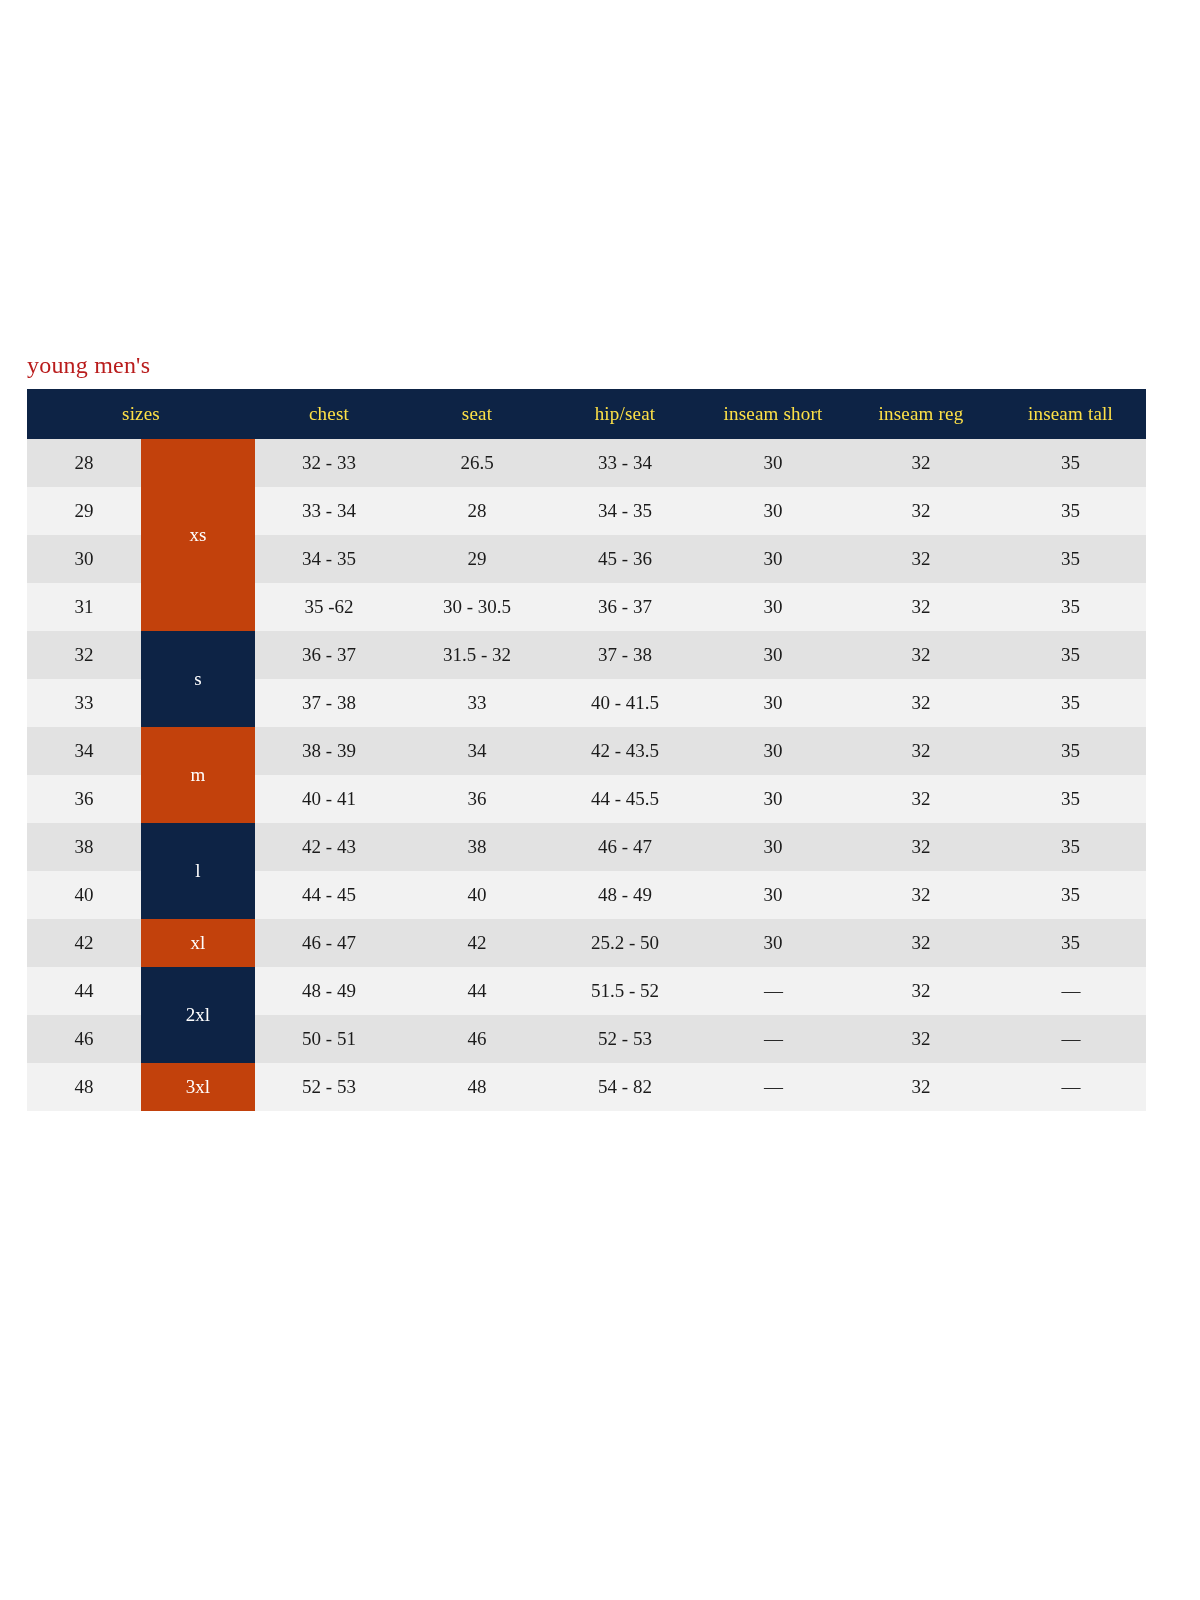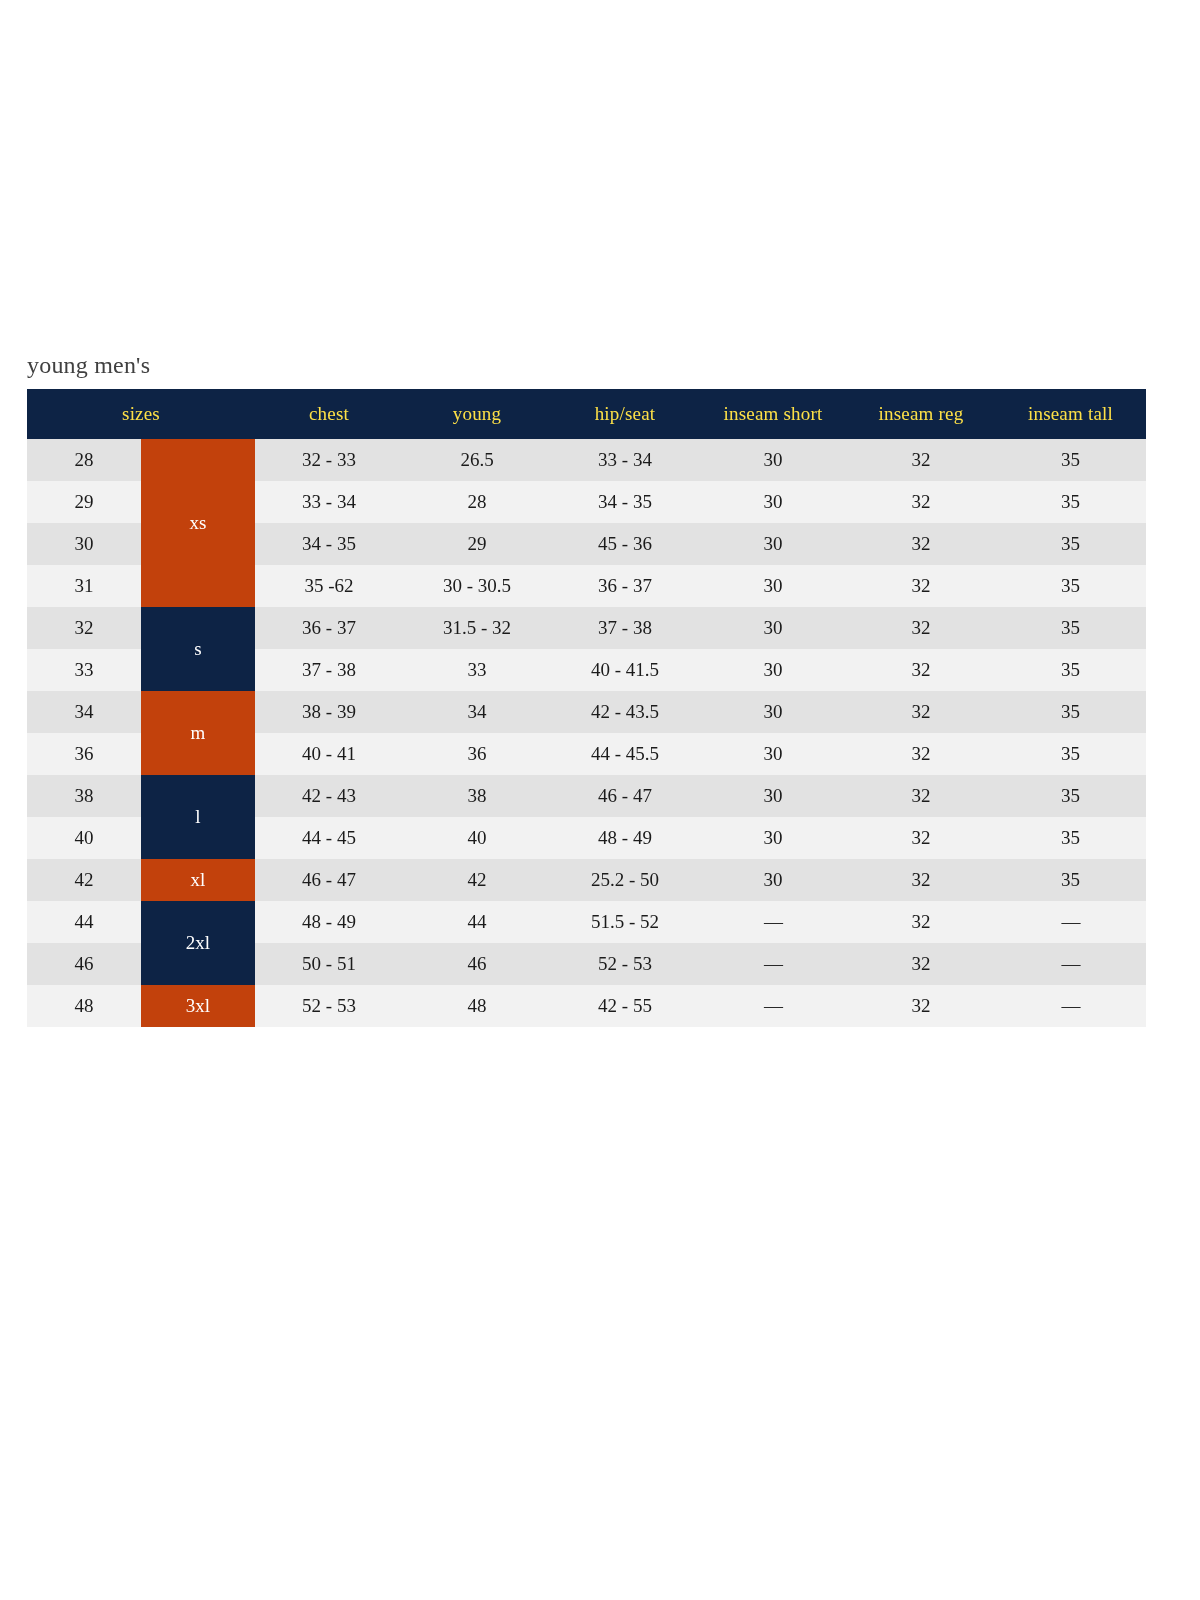--- a/index.html
+++ b/index.html
@@ -20,21 +20,21 @@
     top: 0;
     width: 1200px;
     height: 1600px;
   }
   .title {
     position: absolute;
     left: 27px;
     top: 352px;
     font-size: 24px;
     letter-spacing: 0.2px;
-    color: #404040;
+    color: #b91c1c;
   }
   .chart-wrap {
     position: absolute;
     left: 27px;
     top: 389px;
     width: 1119px;
   }
   table.size-chart {
     border-collapse: collapse;
     width: 1119px;
@@ -51,21 +51,21 @@
     border: 0;
   }
   thead th {
     background: #0d2345;
     color: #fde047;
     height: 50px;
     font-size: 19.5px;
     letter-spacing: 0.2px;
   }
   tbody tr {
-    height: 42px;
+    height: 48px;
   }
   td.sizecol {
     width: 123px;
     color: #1b1b1b;
   }
   td.grp {
     width: 105px;
     font-size: 19px;
   }
   td.grp.light {
@@ -102,21 +102,21 @@
 <div class="page">
 
   <div class="title">young men's</div>
 
   <div class="chart-wrap">
     <table class="size-chart">
       <thead>
         <tr>
           <th colspan="2" class="th-sizes">sizes</th>
           <th class="col-chest">chest</th>
-          <th class="col-waist">young</th>
+          <th class="col-waist">seat</th>
           <th class="col-hip">hip/seat</th>
           <th class="col-ins-s">inseam short</th>
           <th class="col-ins-r">inseam reg</th>
           <th class="col-ins-t">inseam tall</th>
         </tr>
       </thead>
       <tbody id="chart-body">
           <tr class="row-odd">
             <td class="sizecol">28</td>
             <td class="grp light" rowspan="4">xs</td>
@@ -238,21 +238,21 @@
             <td class="val col-hip">52 - 53</td>
             <td class="val col-ins-s"><span class="dash">—</span></td>
             <td class="val col-ins-r">32</td>
             <td class="val col-ins-t"><span class="dash">—</span></td>
           </tr>
           <tr class="row-even">
             <td class="sizecol">48</td>
             <td class="grp light" rowspan="1">3xl</td>
             <td class="val col-chest">52 - 53</td>
             <td class="val col-waist">48</td>
-            <td class="val col-hip">42 - 55</td>
+            <td class="val col-hip">54 - 82</td>
             <td class="val col-ins-s"><span class="dash">—</span></td>
             <td class="val col-ins-r">32</td>
             <td class="val col-ins-t"><span class="dash">—</span></td>
           </tr>
         </tbody>
     </table>
   </div>
 
 </div>
 

